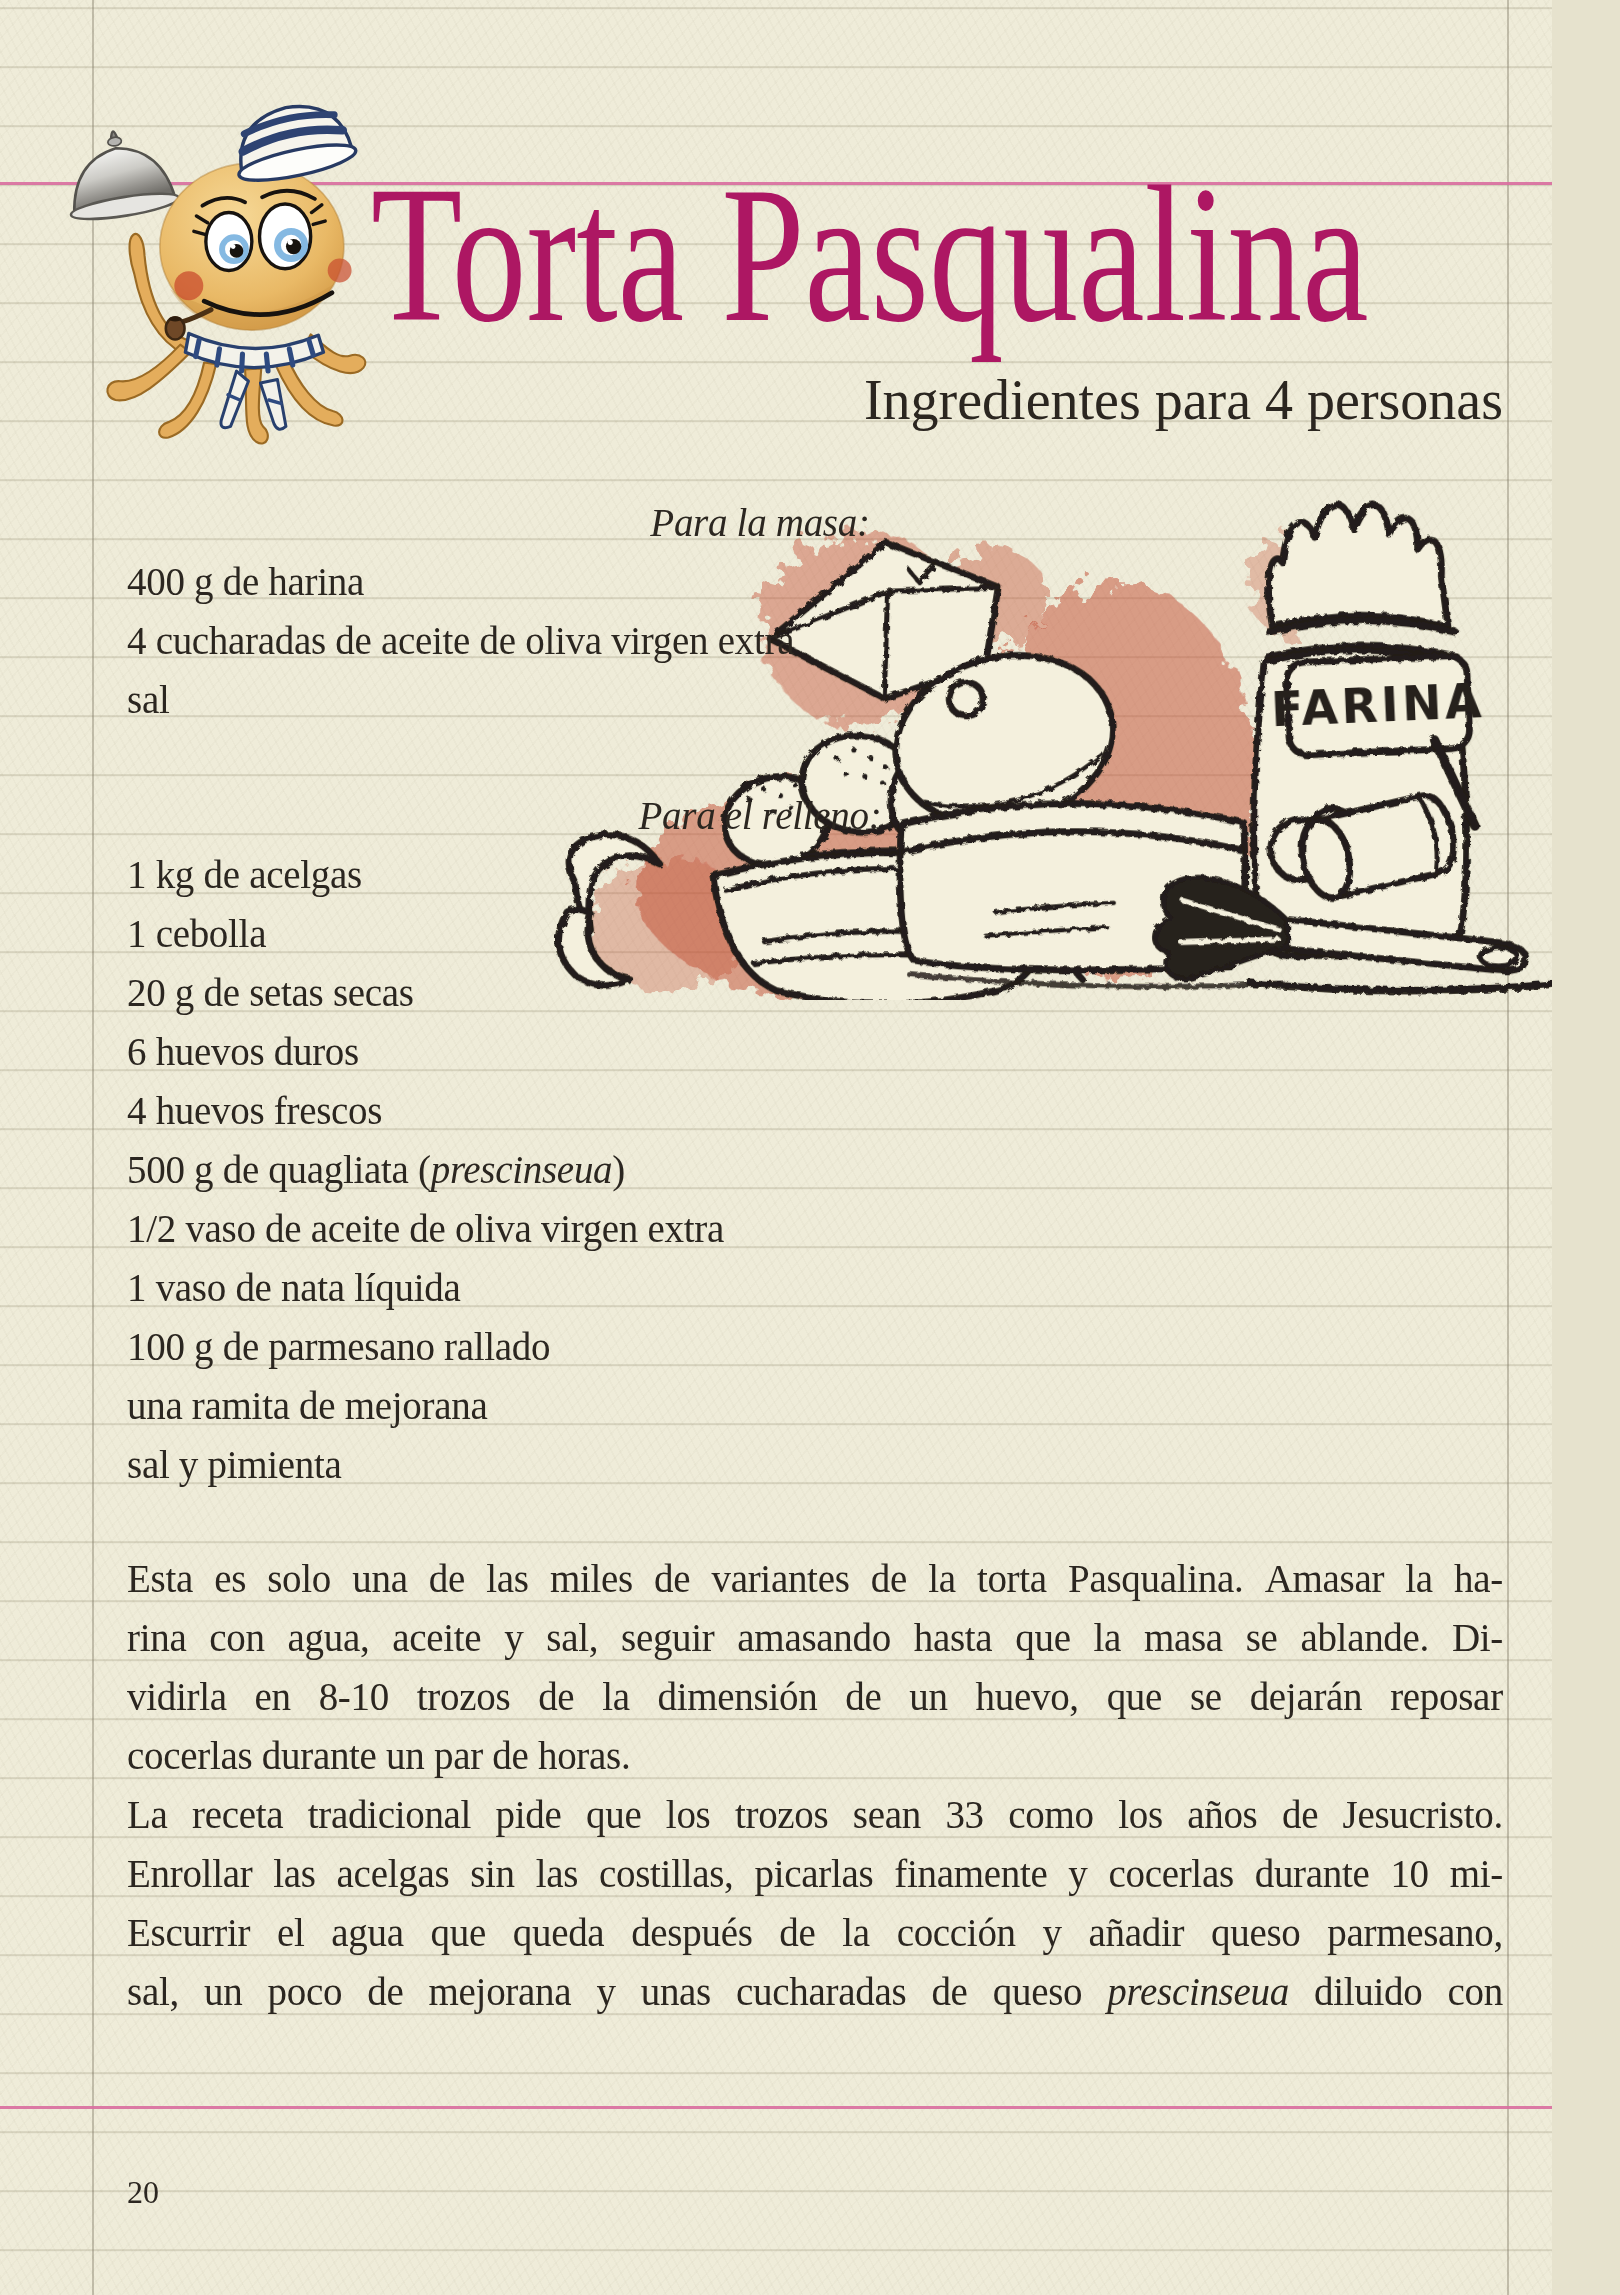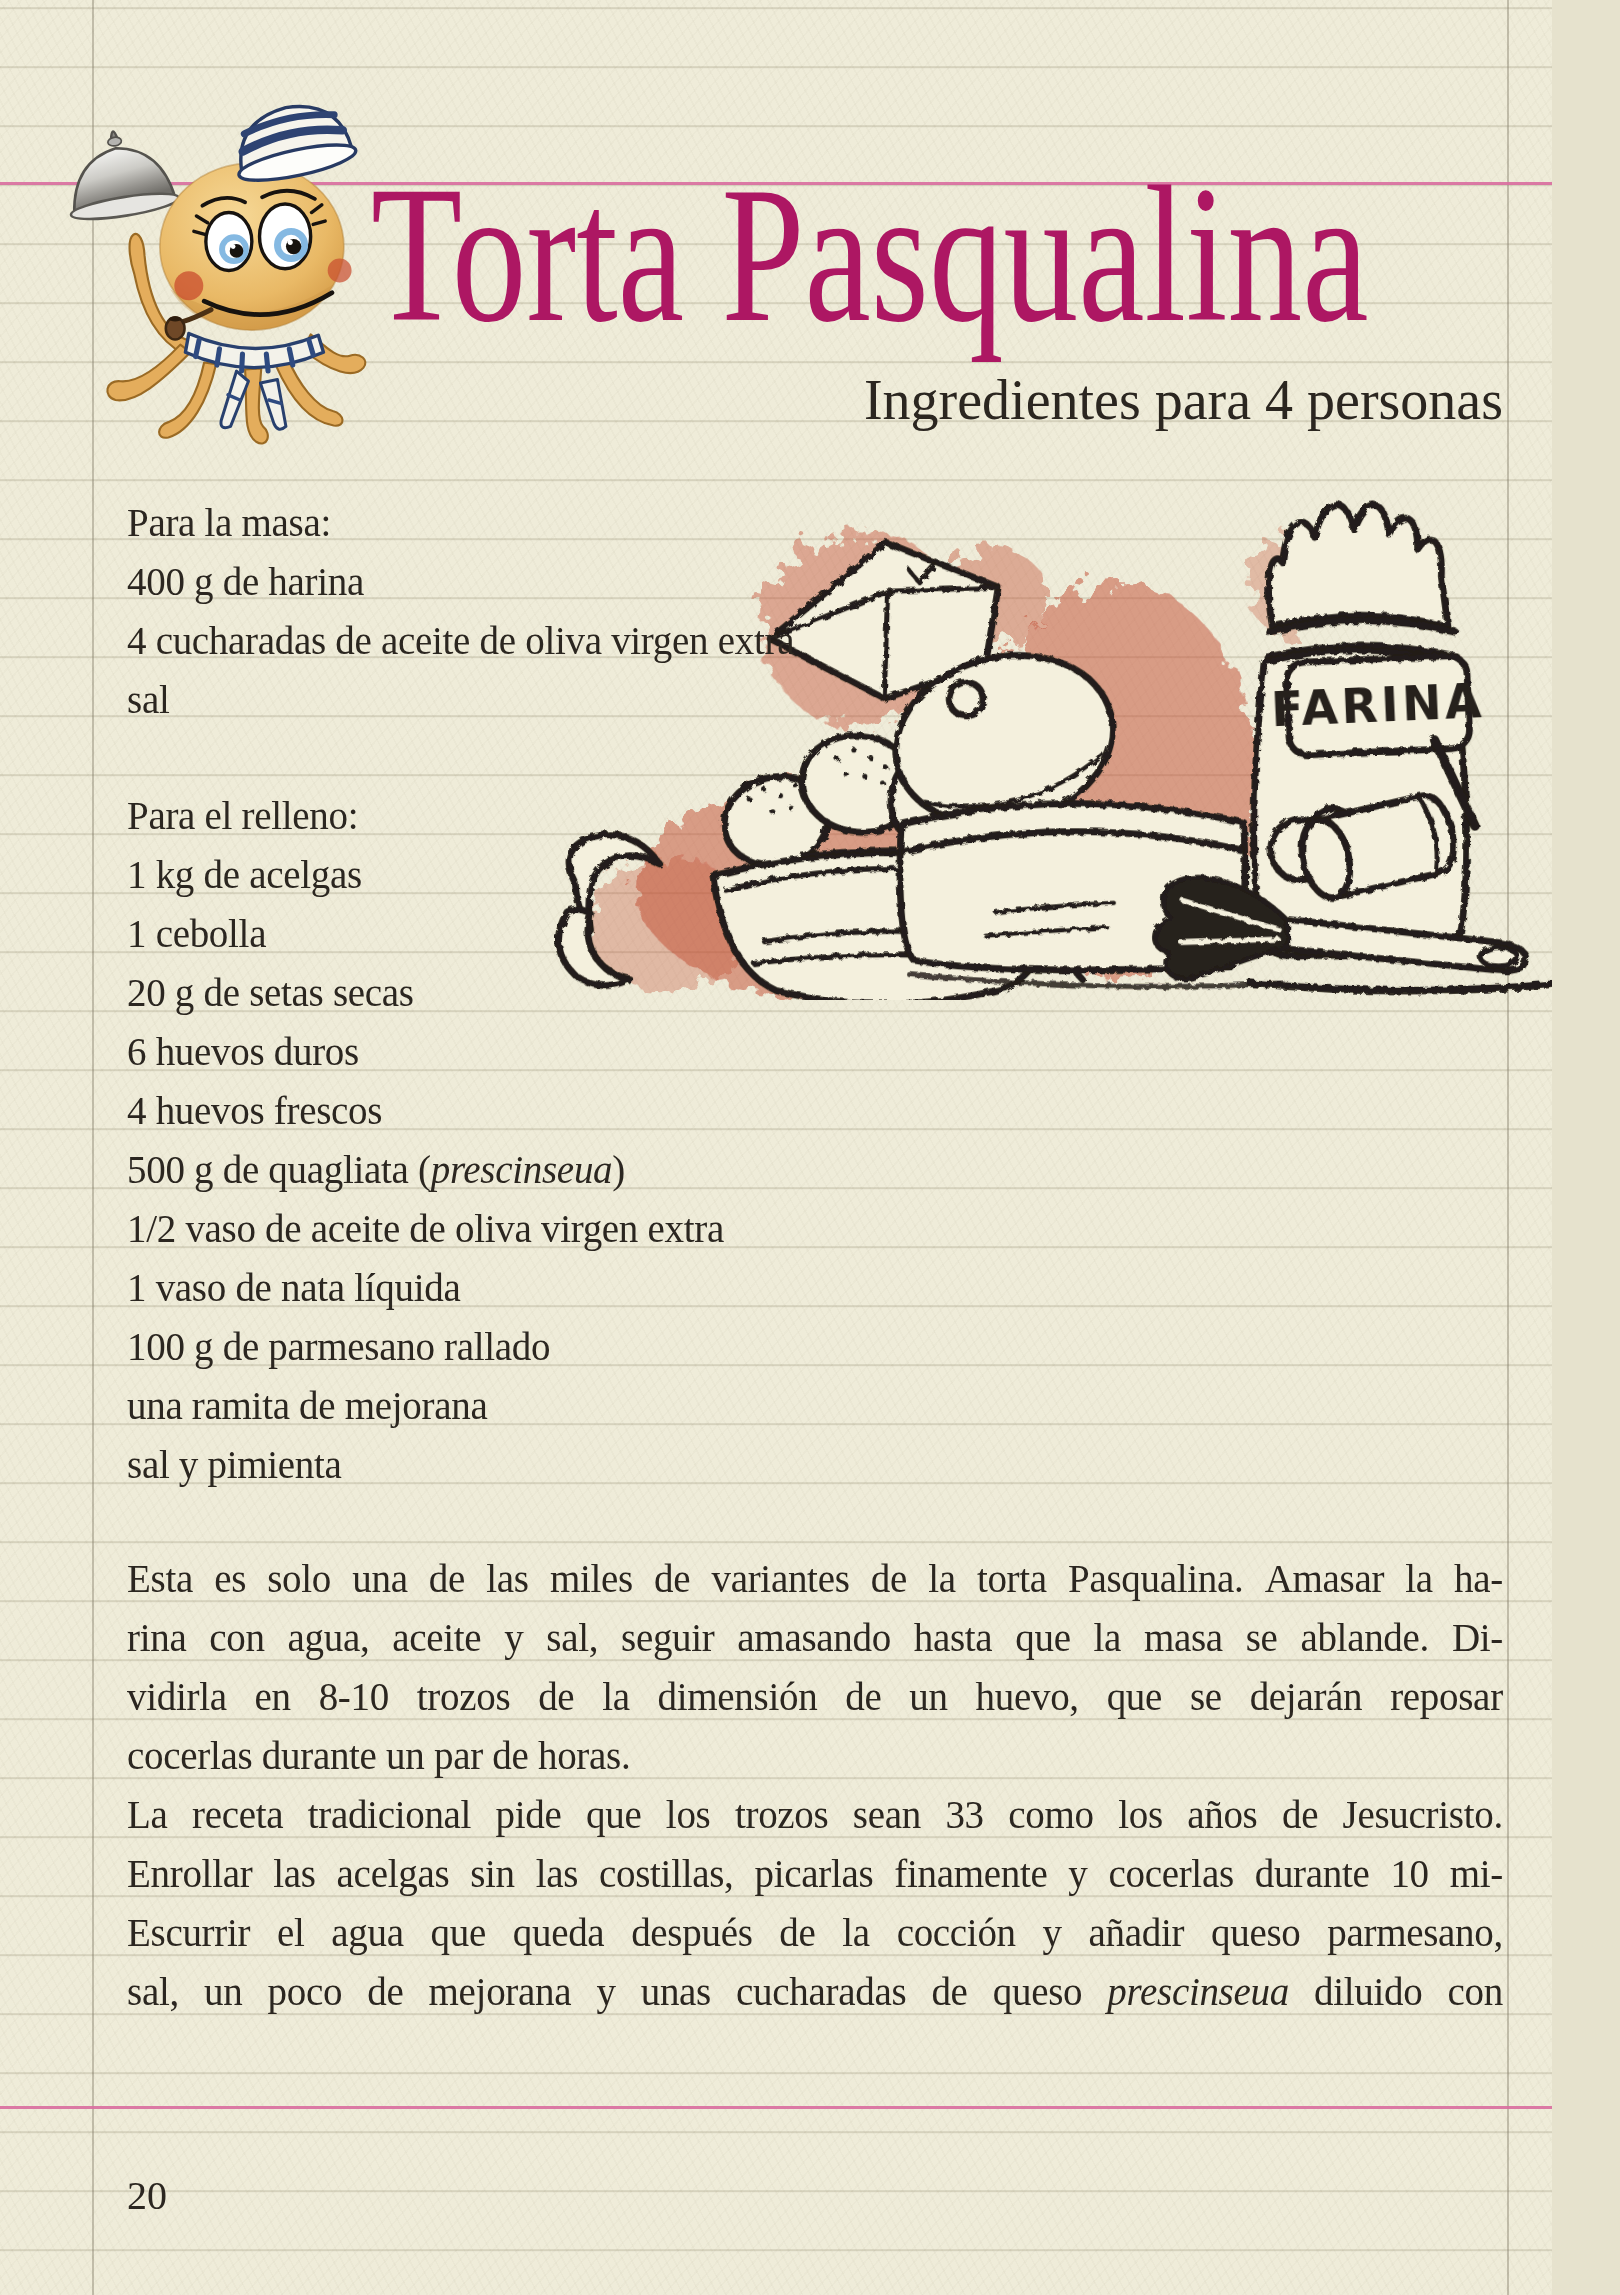--- a/index.html
+++ b/index.html
@@ -22,26 +22,26 @@
     transform:scaleX(0.77); transform-origin:0 0; font-weight:normal; margin:0;
   }
   .subtitle{
     position:absolute; left:127px; top:372px; width:1376px; text-align:right;
     font-size:56px; line-height:1; white-space:nowrap;
   }
   .ing{position:absolute; left:127px; width:1266px;}
   .ing-masa{top:493px;}
   .ing-relleno{top:786px;}
   .ing .line{height:59px; line-height:59px; font-size:39px; white-space:nowrap; letter-spacing:-0.3px;}
-  .ing .hd{}
+  .ing .hd{font-style:italic;text-align:center;}
   .body-block{position:absolute; left:127px; top:1549px; width:1376px;}
   .bline{height:59px; line-height:59px; font-size:39px; letter-spacing:-0.3px;}
   .bline.just{display:flex; justify-content:space-between; align-items:center;}
   .bline.just span{white-space:nowrap;}
-  .pageno{position:absolute; left:127px; top:2176px; font-size:40px; line-height:1;}
+  .pageno{position:absolute; left:127px; top:2176px; font-size:32px; line-height:1;}
   .octopus{position:absolute; left:61px; top:86px; width:311px; height:363px;}
   .food{position:absolute; left:523px; top:485px; width:1055px; height:515px;}
   i{font-style:italic;}
 </style>
 </head>
 <body>
 
 <div id="page">
 
   <div class="vline" style="left:92px"></div>

